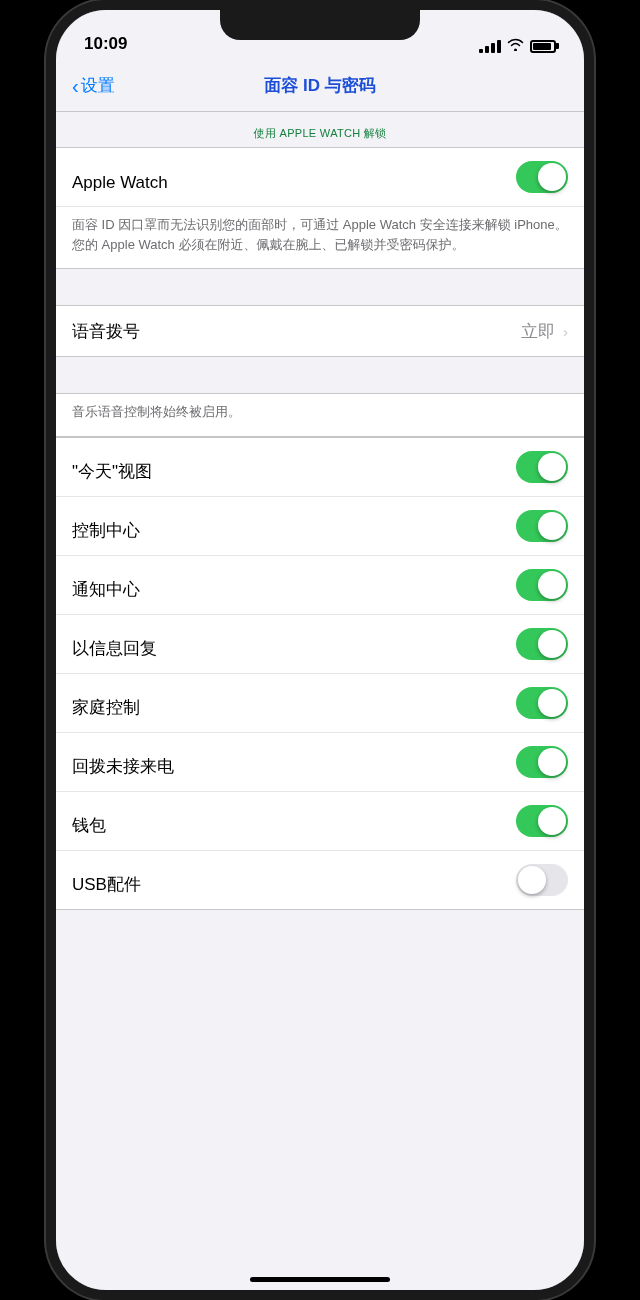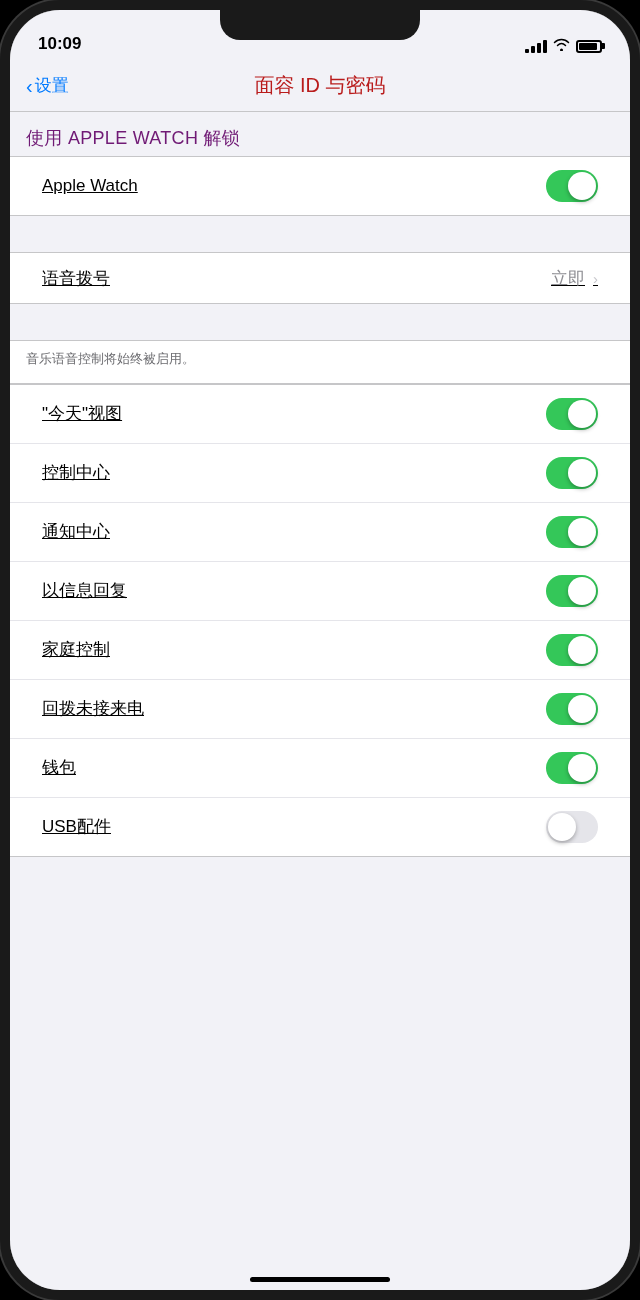--- a/index.html
+++ b/index.html
@@ -7,21 +7,21 @@
     body {
       background: #000;
       display: flex;
       justify-content: center;
       align-items: center;
       min-height: 100vh;
       font-family: -apple-system, 'PingFang SC', 'Helvetica Neue', sans-serif;
     }
 
     .phone-frame {
-      width: 640px;
+      width: 548px;
       height: 1300px;
       background: #f2f2f7;
       border-radius: 60px;
       border: 10px solid #1a1a1a;
       position: relative;
       overflow: hidden;
       box-shadow: 0 0 0 2px #3a3a3a, inset 0 0 0 2px #555;
     }
 
     
@@ -124,56 +124,56 @@
       cursor: pointer;
     }
 
     .nav-back-chevron {
       font-size: 20px;
       margin-right: 2px;
       line-height: 1;
     }
 
     .nav-title {
-      font-size: 20px;
-      font-weight: 400;
-      color: #b91c1c;
+      font-size: 17px;
+      font-weight: 700;
+      color: #1d4ed8;
     }
 
     
     .content {
       overflow-y: auto;
       height: calc(1300px - 50px - 52px - 10px);
       background: #f2f2f7;
     }
 
     .section-header {
       padding: 14px 16px 6px;
-      font-size: 18px;
-      color: #701a75;
+      font-size: 11px;
+      color: #15803d;
       text-transform: uppercase;
       letter-spacing: 0.3px;
+      text-align: center;
     }
 
     .section {
       background: #fff;
       margin: 0;
       border-top: 1px solid #c6c6c8;
       border-bottom: 1px solid #c6c6c8;
     }
 
     .row {
       display: flex;
-      align-items: center;
+      align-items: flex-end;
       justify-content: space-between;
-      padding: 13px 32px;
+      padding: 13px 16px;
       min-height: 50px;
       border-bottom: 1px solid #e5e5ea;
       background: #fff;
-      text-decoration: underline;
     }
 
     .row:last-child {
       border-bottom: none;
     }
 
     .row-label {
       font-size: 17px;
       color: #000;
     }
@@ -292,20 +292,21 @@
   <div class="content">
 
     <div class="section-header">使用 APPLE WATCH 解锁</div>
     <div class="section">
       <div class="row">
         <span class="row-label">Apple Watch</span>
         <div class="toggle on">
           <div class="toggle-knob"></div>
         </div>
       </div>
+      <div class="description-text">面容 ID 因口罩而无法识别您的面部时，可通过 Apple Watch 安全连接来解锁 iPhone。您的 Apple Watch 必须在附近、佩戴在腕上、已解锁并受密码保护。</div>
     </div>
 
     <div class="section-gap"></div>
 
     <div class="section">
       <div class="row">
         <span class="row-label">语音拨号</span>
         <div class="row-value">
           <span>立即</span>
           <span class="chevron-right">›</span>

